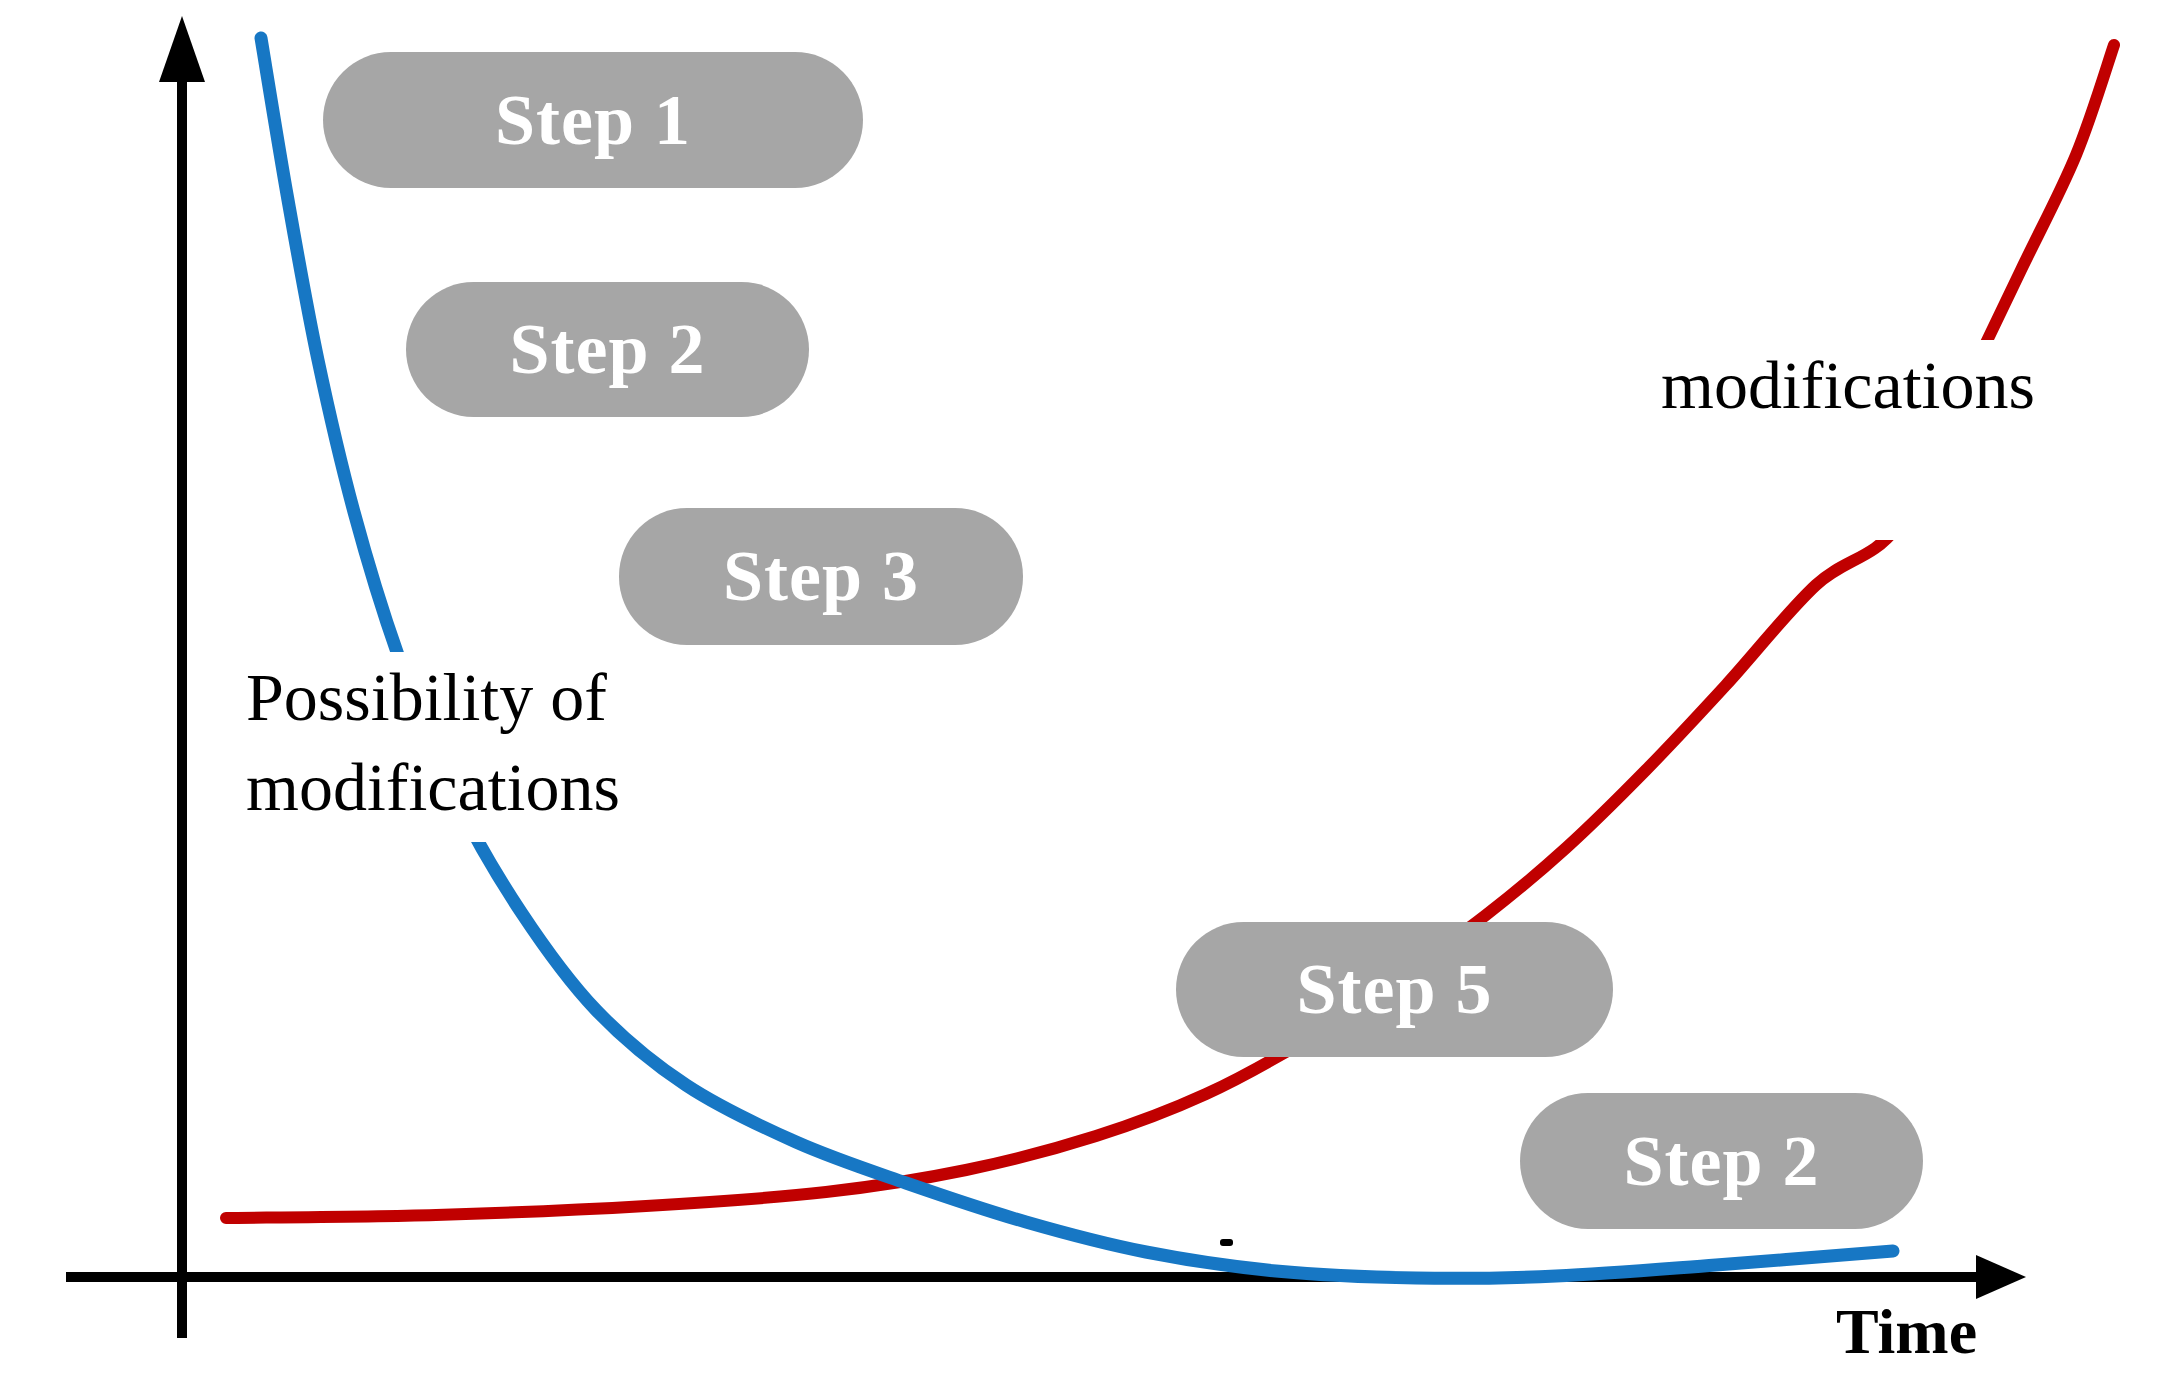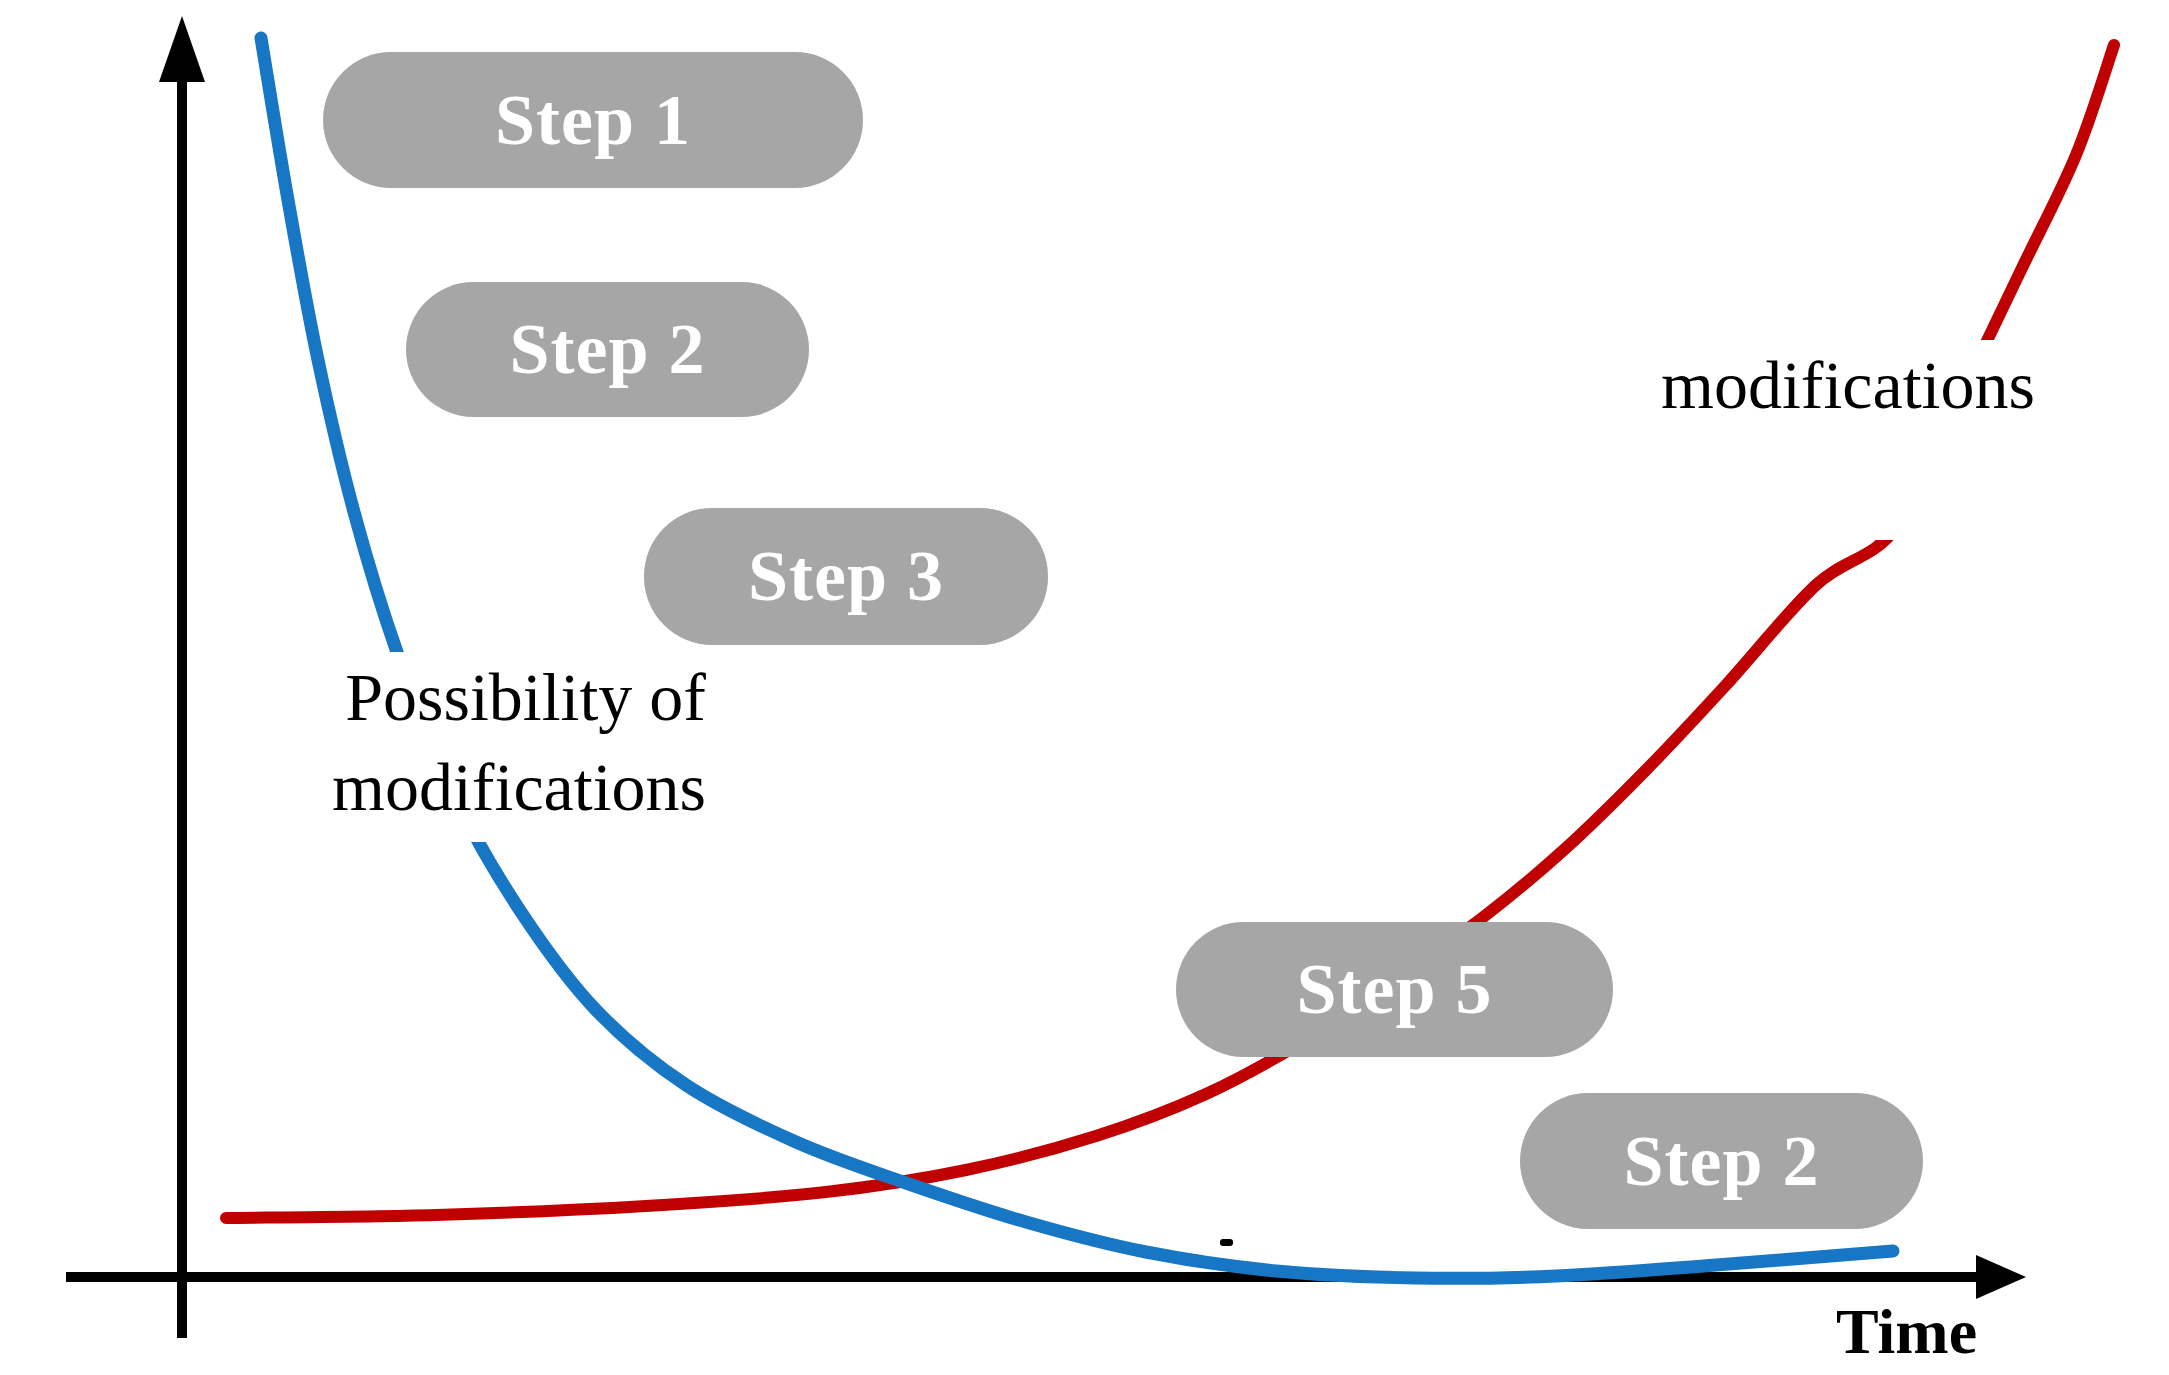--- a/index.html
+++ b/index.html
@@ -24,21 +24,21 @@
     font-weight:bold;font-size:72px;
     letter-spacing:1px;
   }
   .flabel{
     position:absolute;
     background:var(--background,#ffffff);
     color:var(--axis,#000000);
     font-size:68px;line-height:90px;
     white-space:nowrap;
   }
-  .flabel.centered{text-align:right;}
+  .flabel.centered{text-align:left;}
   .time-label{
     position:absolute;
     font-weight:bold;font-size:64px;line-height:64px;
     color:var(--axis,#000000);
     white-space:nowrap;
   }
 </style>
 </head>
 <body>
 
@@ -59,21 +59,21 @@
   </svg>
 
   <div class="step" style="left:287px;top:52px;width:540px;height:136px">
     <span>Step 1</span>
   </div>
 
   <div class="step" style="left:370px;top:282px;width:403px;height:135px">
     <span>Step 2</span>
   </div>
 
-  <div class="step" style="left:608px;top:508px;width:404px;height:137px">
+  <div class="step" style="left:583px;top:508px;width:404px;height:137px">
     <span>Step 3</span>
   </div>
 
 
   <div class="step" style="left:1140px;top:922px;width:437px;height:135px">
     <span>Step 5</span>
   </div>
 
   <div class="step" style="left:1484px;top:1093px;width:403px;height:136px">
     <span>Step 2</span>

